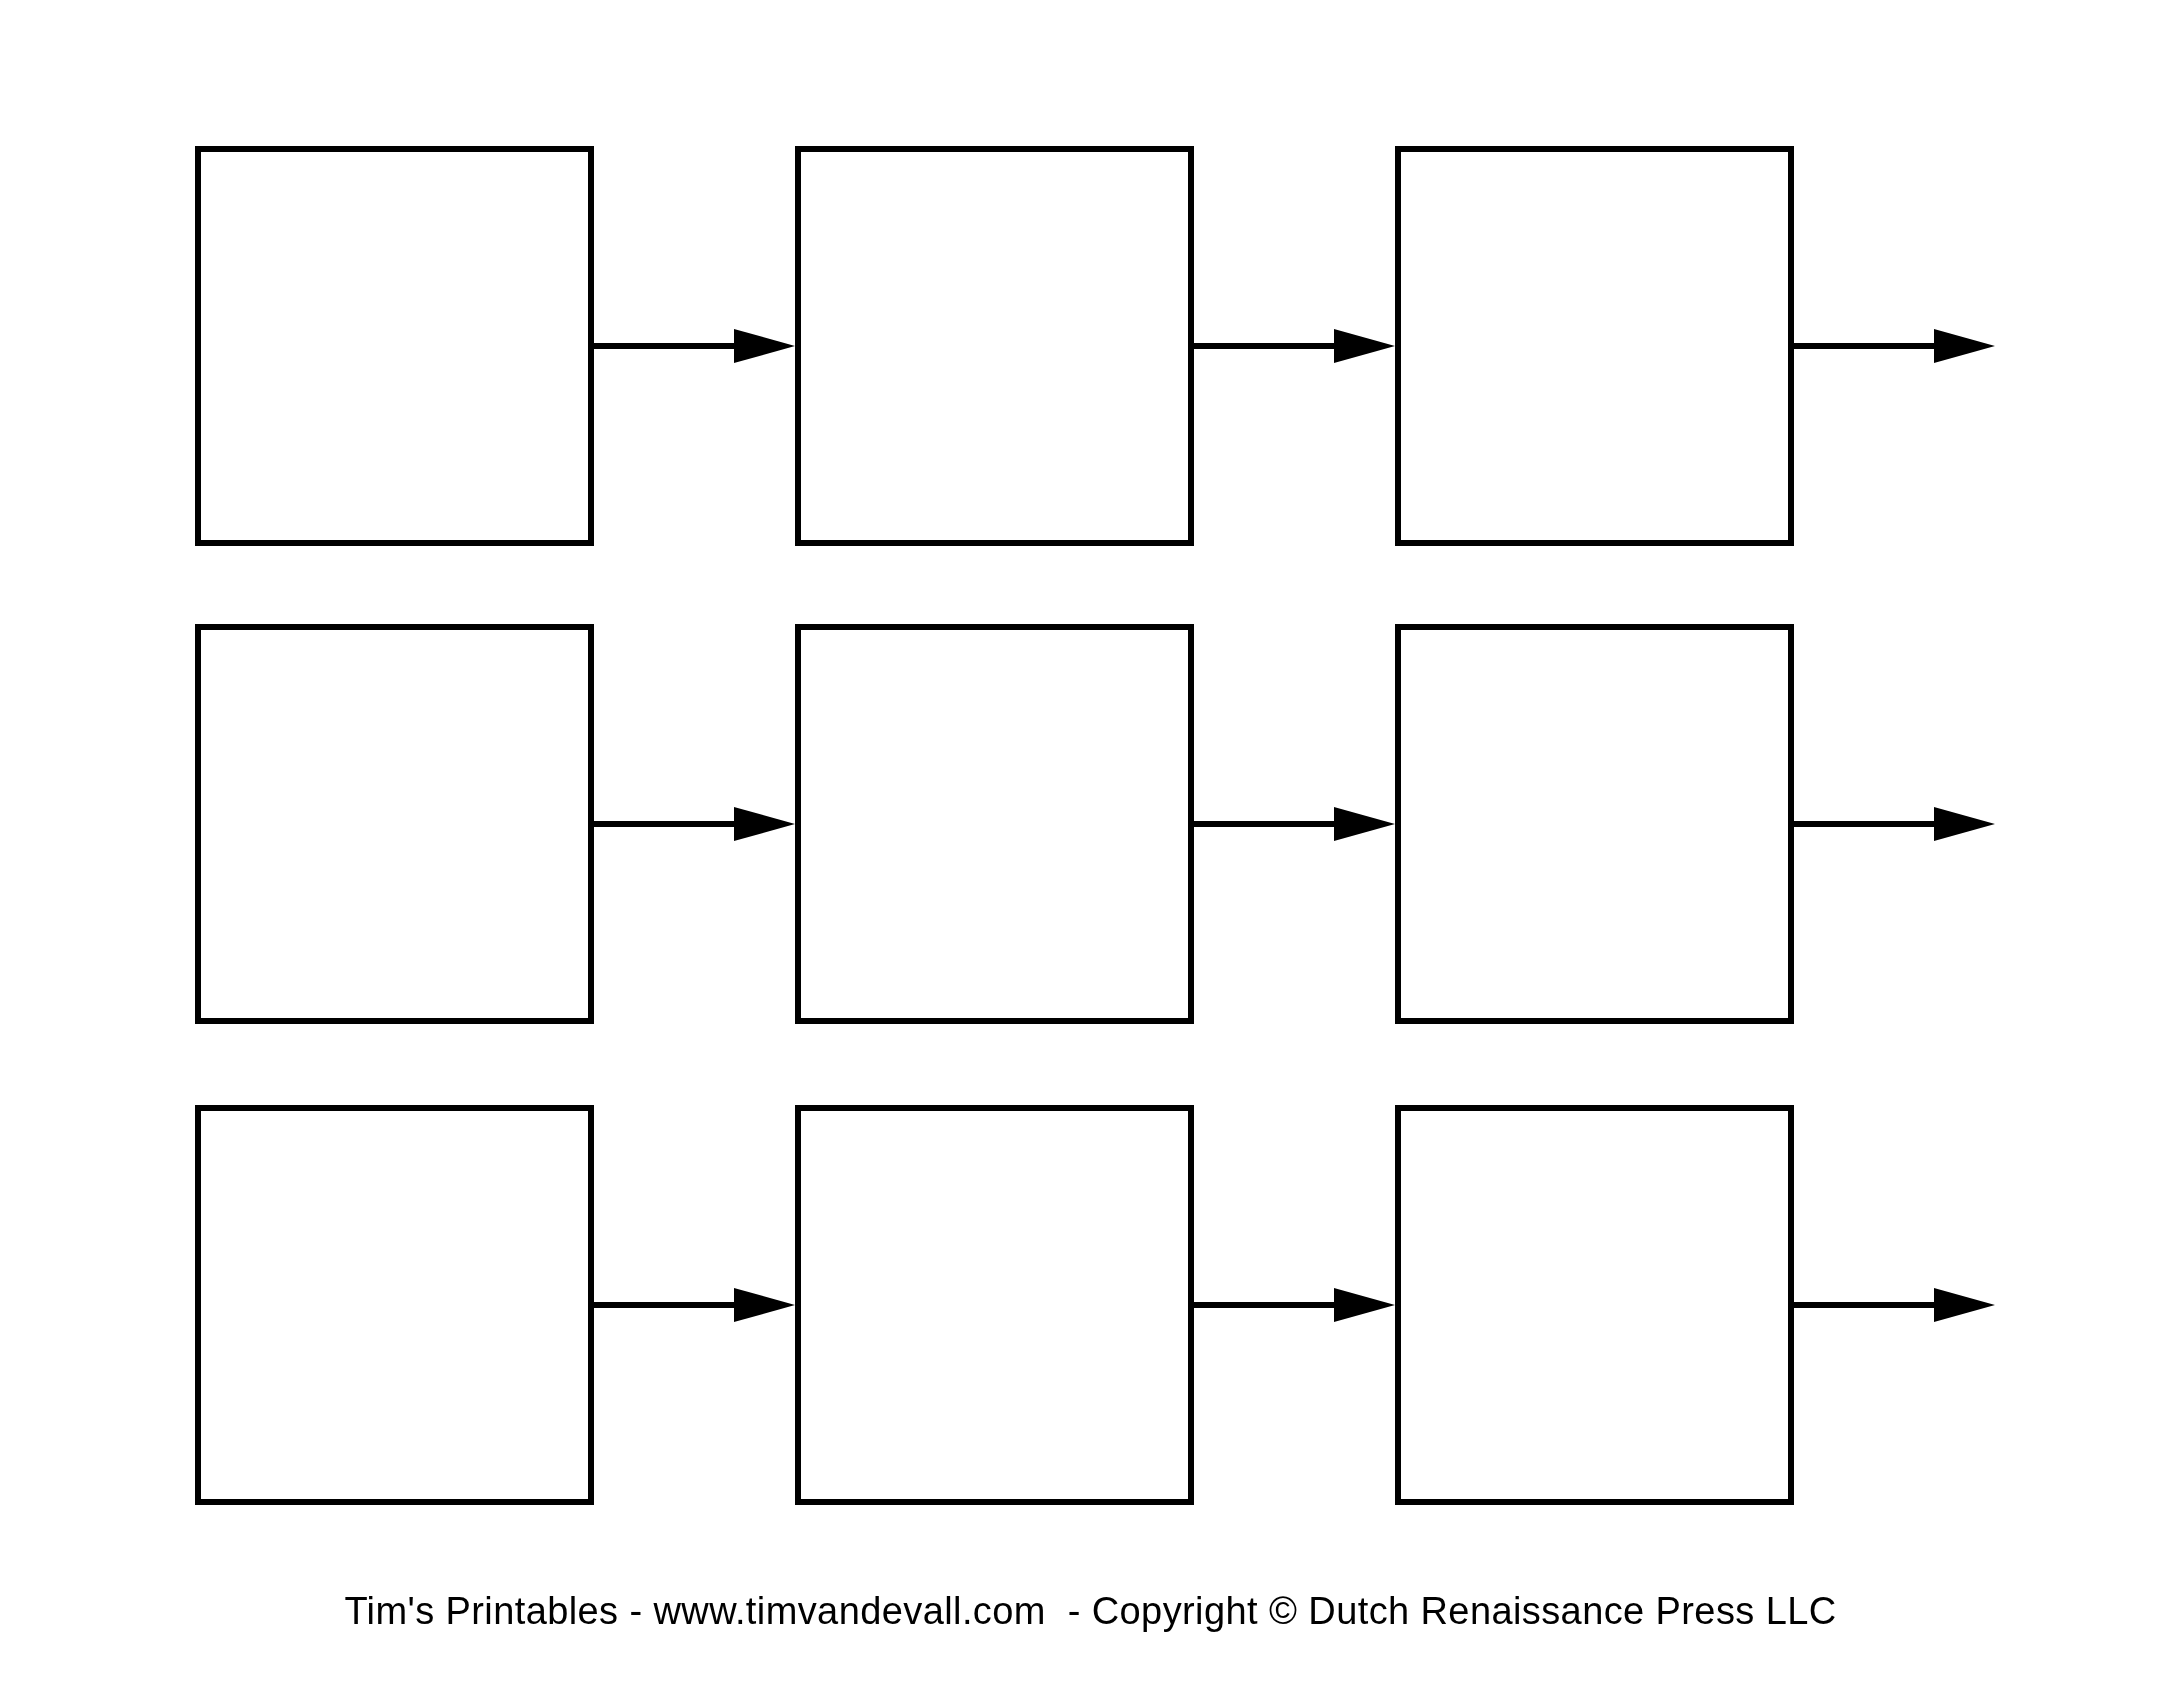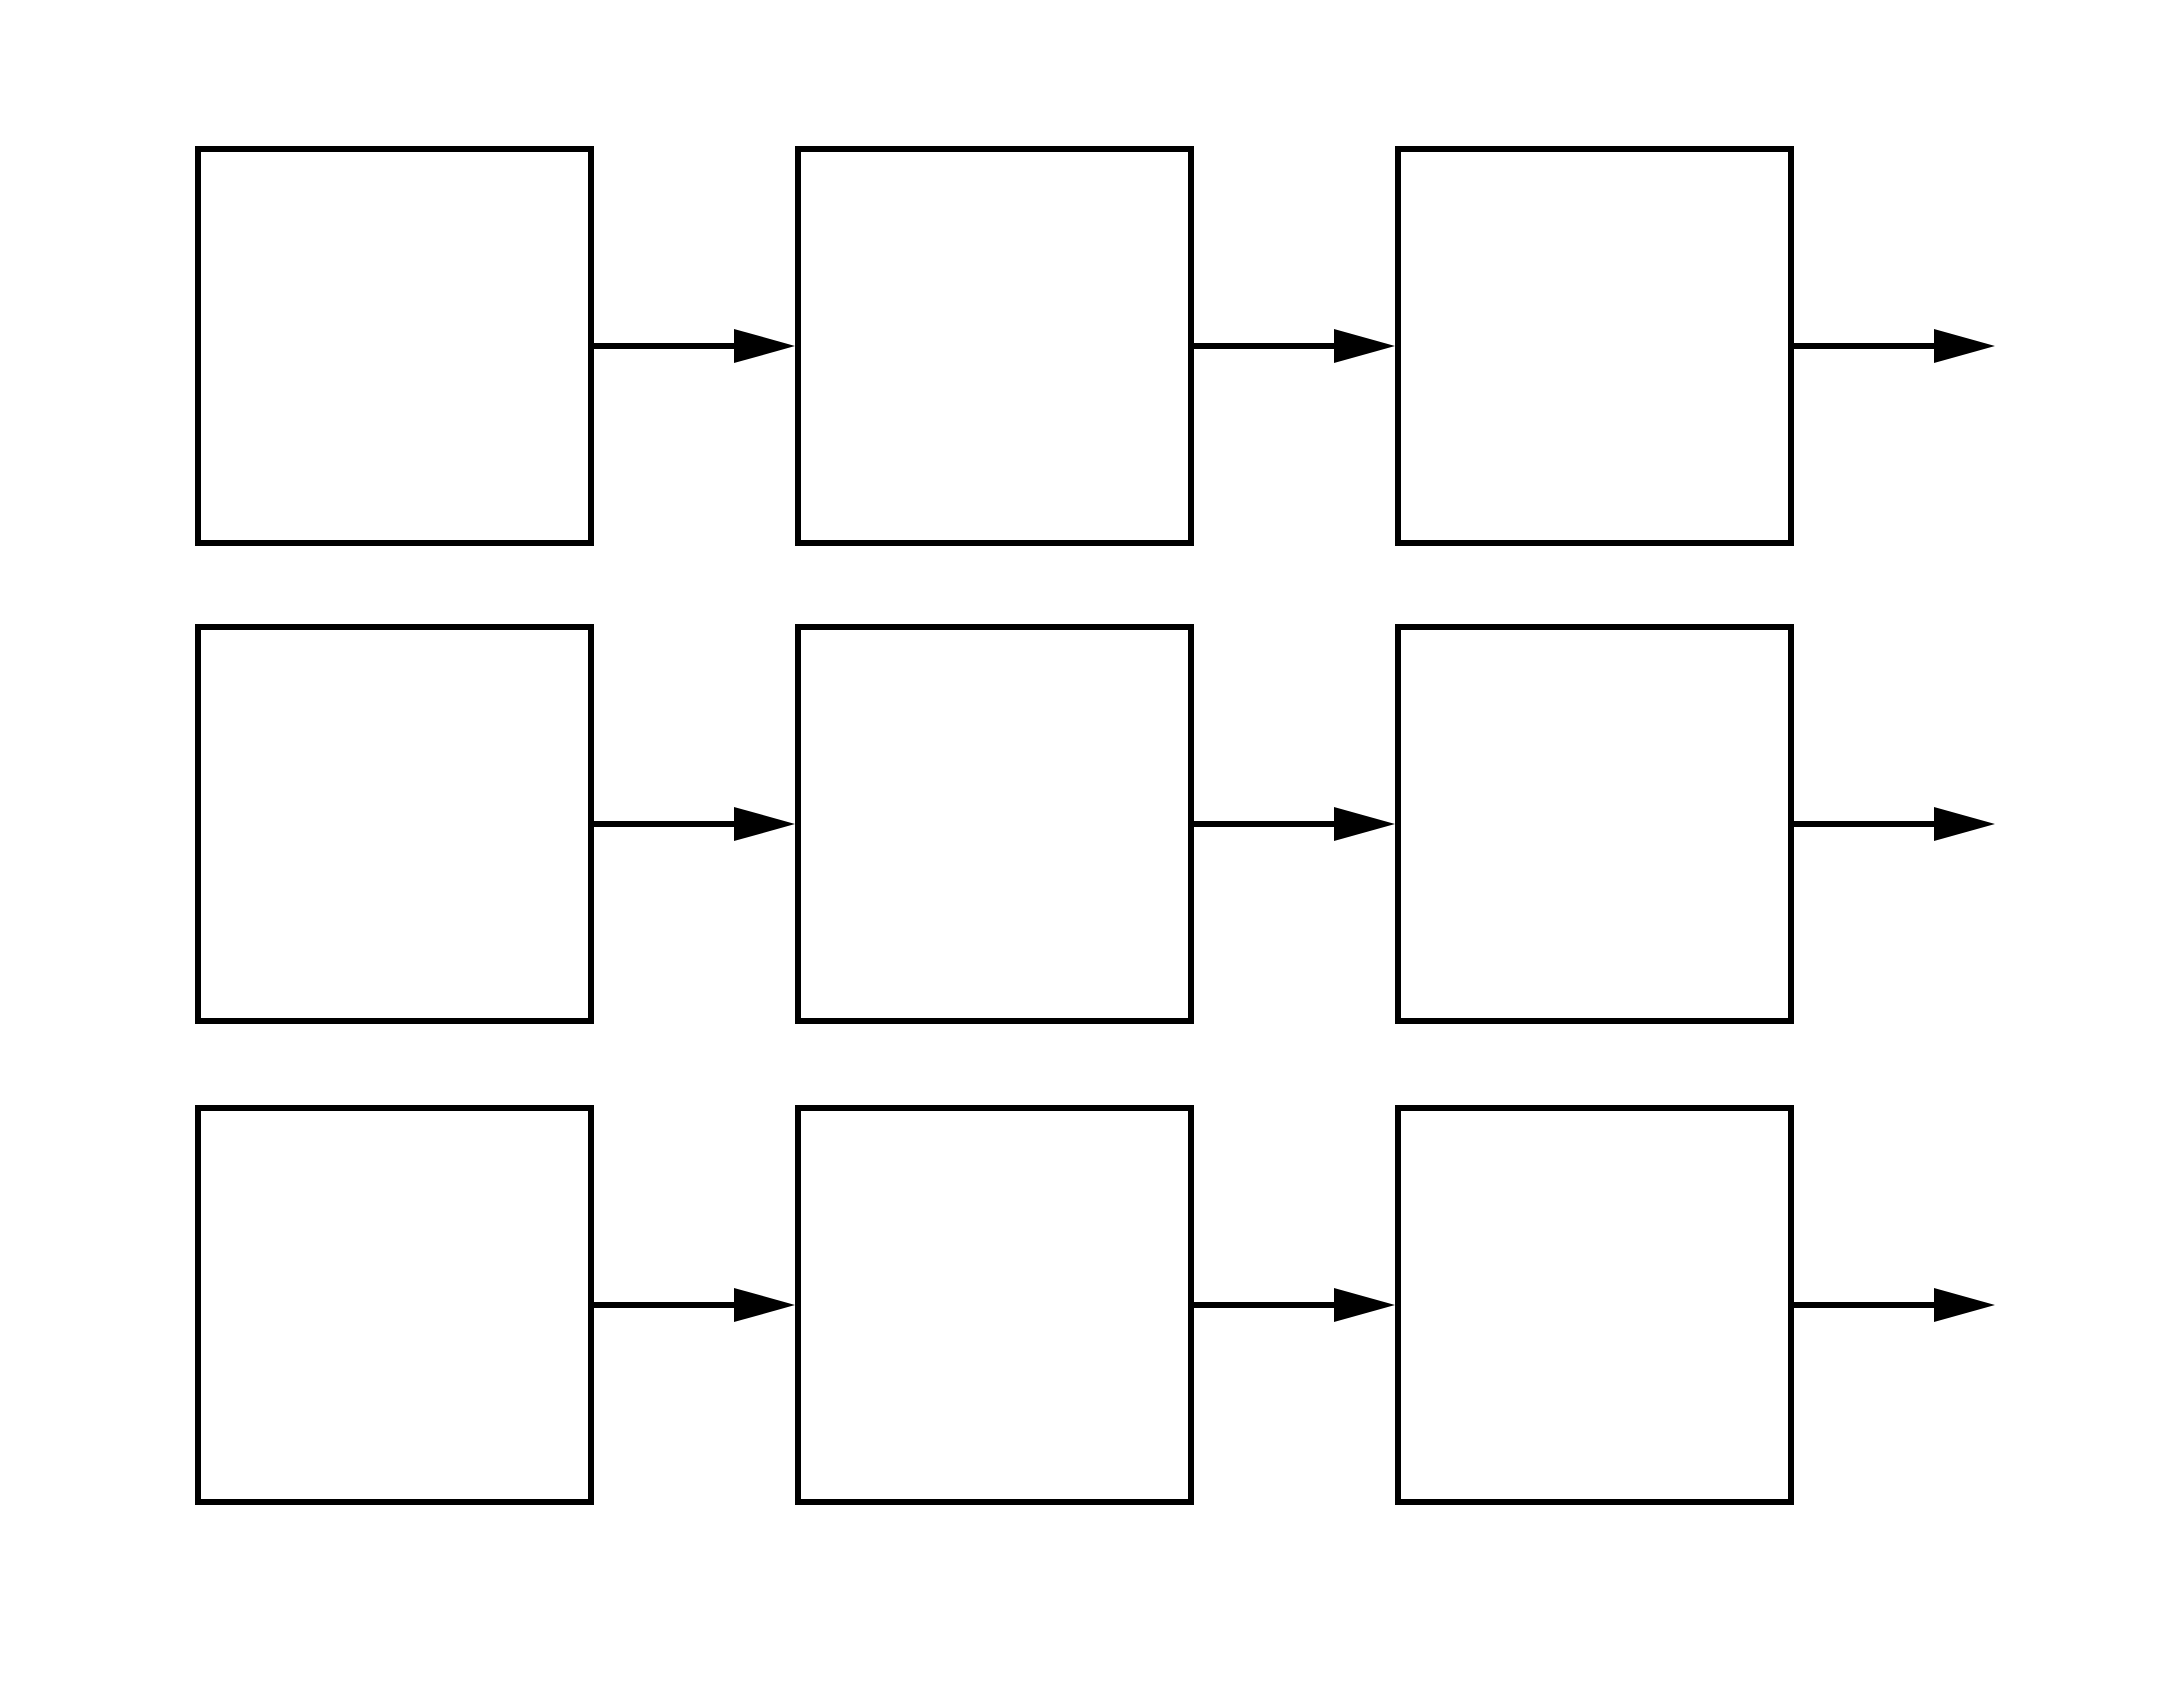--- a/index.html
+++ b/index.html
@@ -124,15 +124,16 @@
       <div class="shaft"></div>
       <div class="head"></div>
     </div>
     <div class="fc-box"></div>
     <div class="fc-arrow">
       <div class="shaft"></div>
       <div class="head"></div>
     </div>
   </div>
 
+  <div class="footer-credit">Tim's Printables - www.timvandevall.com  - Copyright © Dutch Renaissance Press LLC</div>
 
 </div>
 
 
 </body></html>

